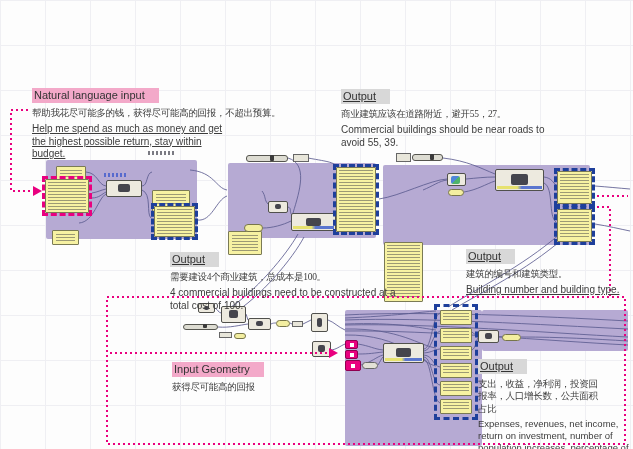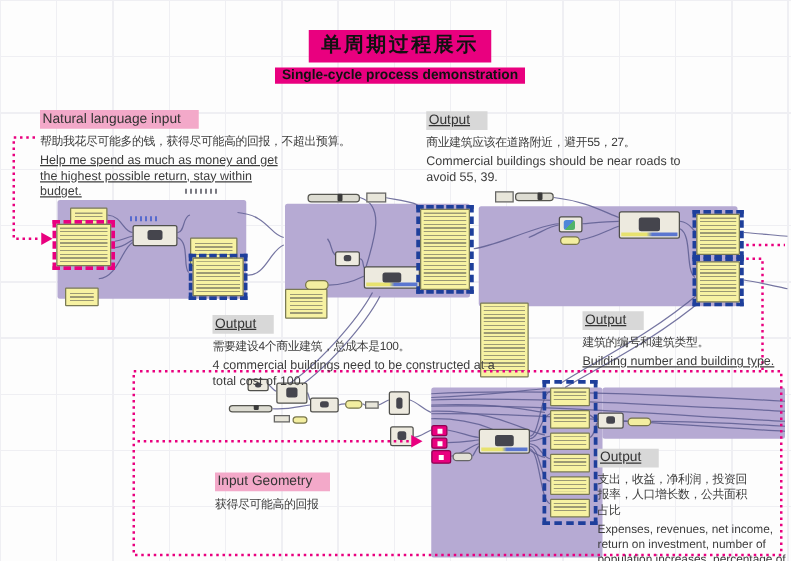--- a/index.html
+++ b/index.html
@@ -12,21 +12,21 @@
       #fdfdfd;
   }
   .abs{position:absolute;}
   
   .title-wrap{left:160px;top:24px;width:320px;text-align:center;}
   .title-cn{display:inline-block;background:#e9007f;color:#111;font-size:16px;font-weight:bold;letter-spacing:2px;padding:2px 10px 3px;}
   .title-en{display:inline-block;background:#e9007f;color:#111;font-size:11px;font-weight:bold;padding:0 6px 1px;margin-top:1px;}
   .note .lab{display:inline-block;font-size:11px;color:#333;padding:1px 14px 2px 2px;}
   .lab-pink{background:#f3a9c9;}
   .lab-gray{background:#d8d8d8;text-decoration:underline;}
-  .note .cn{font-size:9.5px;color:#3c3c3c;margin-top:4px;white-space:nowrap;letter-spacing:-0.3px;}
+  .note .cn{font-size:9.5px;color:#3c3c3c;margin-top:4px;white-space:nowrap;letter-spacing:-0.3px;font-family:Liberation Serif, serif;}
   .note .cn.wrap{white-space:normal;line-height:1.3;}
   .note .en{font-size:10px;color:#3c3c3c;margin-top:3px;line-height:1.25;}
   
   .group{background:#b6aad3;border-radius:2px;}
   .ypanel{position:relative;background:#f7f2a2;border:1px solid #7a7a55;border-radius:1px;box-sizing:border-box;}
   .ypanel .txt{position:absolute;left:3px;right:3px;top:3px;bottom:2px;
     background:repeating-linear-gradient(to bottom,rgba(45,45,60,.6) 0 1px,transparent 1px 3px);opacity:.75;}
   .ypanel .txt.dense{left:2px;right:2px;top:2px;}
   .selb{border:3px dashed #1e3f9b;box-sizing:border-box;background:rgba(255,255,255,.0);}
   .selm{border:3px dashed #e9007f;box-sizing:border-box;}
@@ -230,24 +230,20 @@
   <svg class="layer" width="633" height="449">
     <path class="dot" d="M28,110 L11,110 L11,191 L33,191"></path>
     <polygon points="33,186 42,191 33,196" fill="#e9007f"></polygon>
     <rect class="dot" x="107" y="297" width="518" height="147"></rect>
     <path class="dot" d="M110,353 L329,353"></path>
     <polygon points="329,348 338,353 329,358" fill="#e9007f"></polygon>
     <path class="dot" d="M597,196 L628,196"></path>
     <path class="dot" d="M597,207 L610,207 L610,296"></path>
   </svg>
 
-  <div class="abs title-wrap">
-    <span class="title-cn">单周期过程展示</span><br>
-    <span class="title-en">Single-cycle process demonstration</span>
-  </div>
 
   <div class="abs note" style="left:32px;top:85px;width:205px;">
     <span class="lab lab-pink">Natural language input</span>
     <div class="cn">帮助我花尽可能多的钱，获得尽可能高的回报，不超出预算。</div>
     <div class="en" style="width:192px;text-decoration:underline;">Help me spend as much as money and get the highest possible return, stay within budget.</div>
   </div>
 
   <div class="abs note" style="left:341px;top:86px;width:222px;">
     <span class="lab lab-gray">Output</span>
     <div class="cn">商业建筑应该在道路附近，避开55，27。</div>
@@ -259,21 +255,21 @@
     <div class="cn">需要建设4个商业建筑，总成本是100。</div>
     <div class="en" style="width:226px;">4 commercial buildings need to be constructed at a total cost of 100.</div>
   </div>
 
   <div class="abs note" style="left:466px;top:246px;width:170px;">
     <span class="lab lab-gray">Output</span>
     <div class="cn">建筑的编号和建筑类型。</div>
     <div class="en" style="width:165px;text-decoration:underline;">Building number and building type.</div>
   </div>
 
-  <div class="abs note" style="left:172px;top:375px;width:175px;">
+  <div class="abs note" style="left:172px;top:359px;width:175px;">
     <span class="lab lab-pink">Input Geometry</span>
     <div class="cn">获得尽可能高的回报</div>
   </div>
 
   <div class="abs note" style="left:478px;top:356px;width:152px;">
     <span class="lab lab-gray">Output</span>
     <div class="cn wrap" style="width:122px;">支出，收益，净利润，投资回报率，人口增长数，公共面积占比</div>
     <div class="en" style="width:152px;font-size:9.5px;">Expenses, revenues, net income, return on investment, number of population increases, percentage of public square footage</div>
   </div>
 

